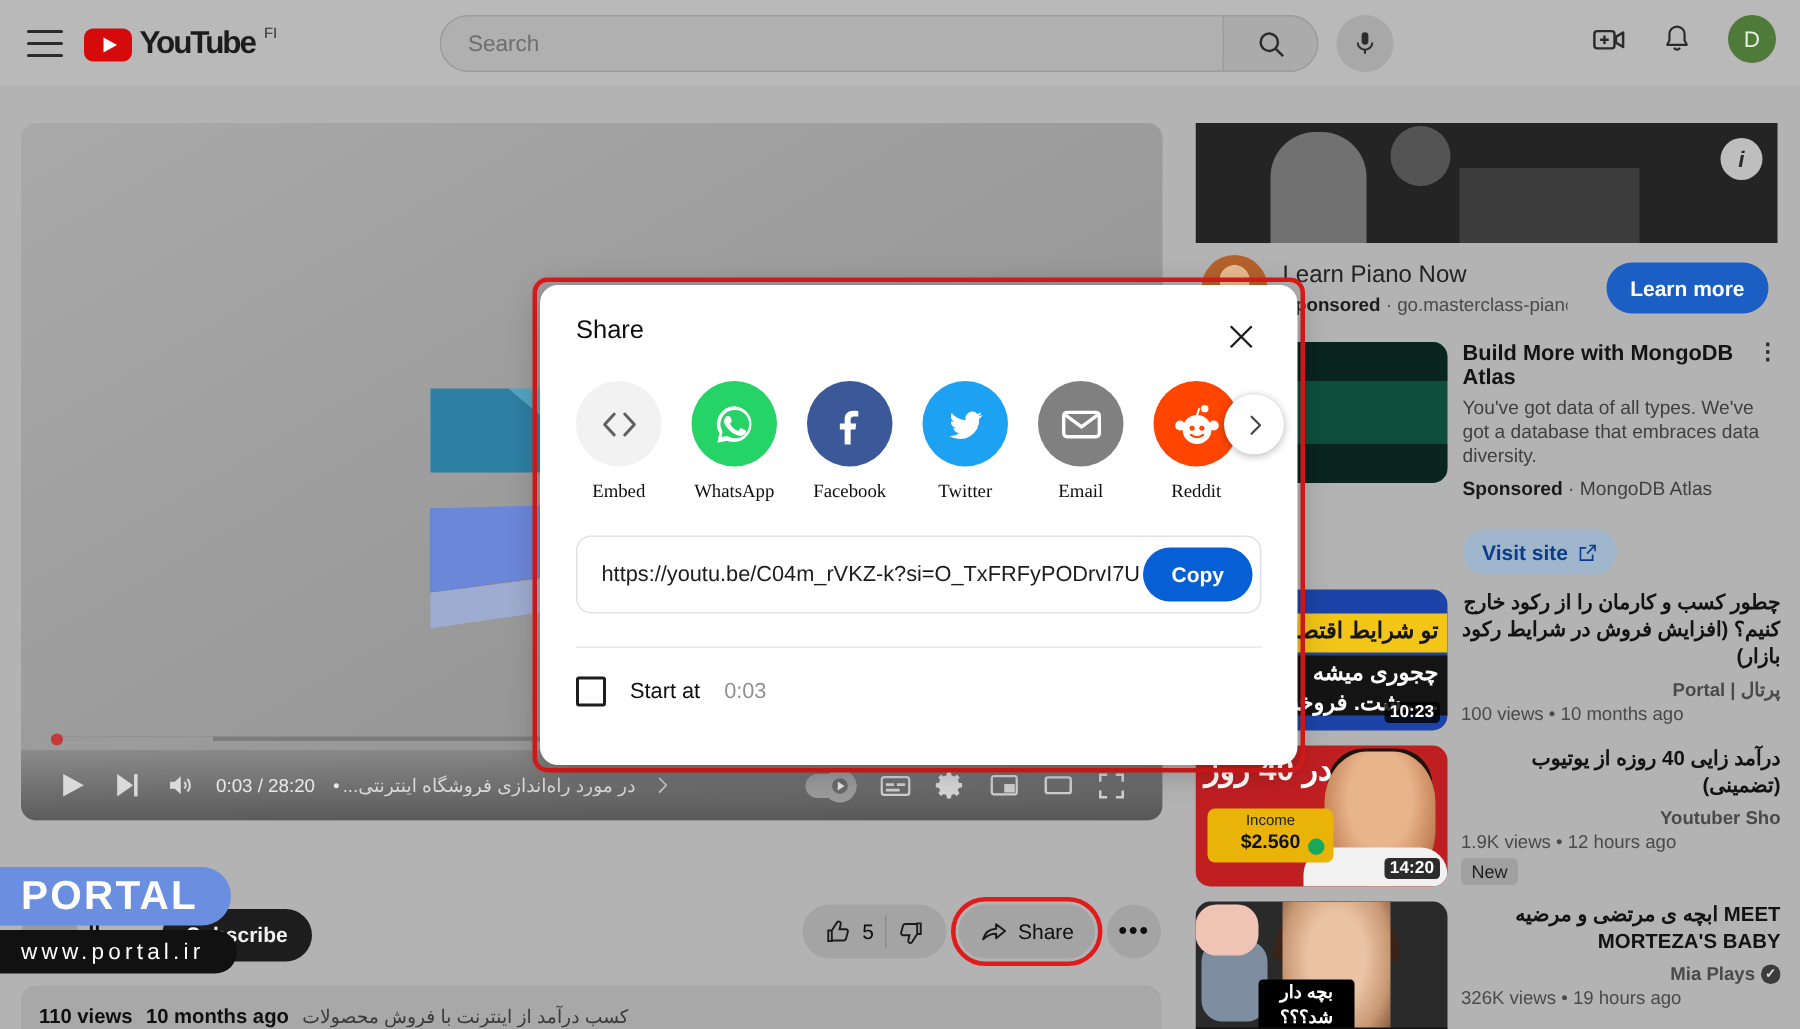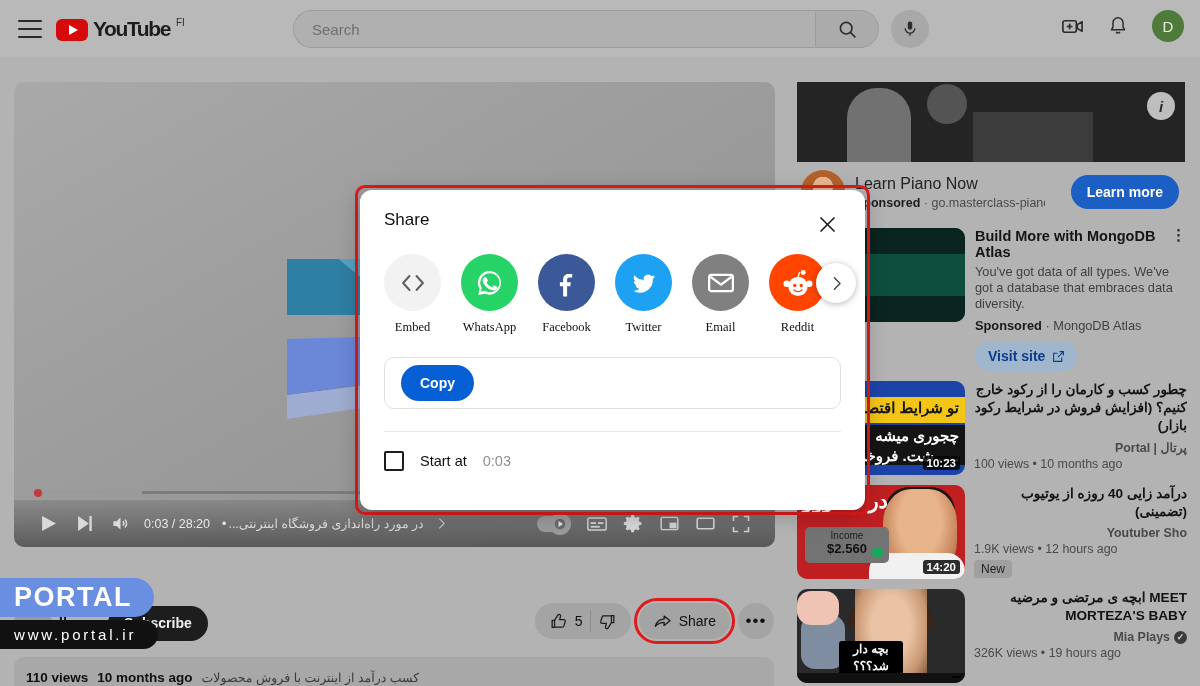--- a/index.html
+++ b/index.html
@@ -123,21 +123,21 @@
   .mdb-thumb .dark1{position:absolute;left:0;top:0;width:100%;height:26px;background:#0a241f;}
   .mdb-thumb .dark2{position:absolute;left:0;bottom:0;width:100%;height:26px;background:#0a241f;}
   .mdb-thumb .round{position:absolute;left:-28px;top:-6px;width:80px;height:62px;background:#0a241f;border-radius:0 0 70px 0;}
   .mdb-thumb .txt{position:absolute;left:10px;top:28px;color:#eef3ef;font-size:22px;font-family:"Liberation Serif", serif;line-height:24px;}
   .mdb-meta { flex:1; padding-right:4px;}
   .mdb-title { font-size:14.5px; font-weight:bold; color:#141414; display:flex; justify-content:space-between; gap:6px;}
   .kebab { cursor:pointer; letter-spacing:0; color:#2a2a2a; font-size:15px; line-height:14px; width:12px; text-align:center;}
   .mdb-desc { font-size:12.8px; color:#404040; line-height:16px; margin-top:4px;}
   .mdb-sp { font-size:12.8px; color:#404040; margin-top:6px;}
   .mdb-sp b { color:#1a1a1a; }
-  .visit { display:inline-flex; align-items:center; gap:7px; margin-top:8px; background:#9fb6cc; color:#0b3c8c; font-size:14px; font-weight:bold; padding:7px 13px; border-radius:18px; cursor:pointer;}
+  .visit { display:inline-flex; align-items:center; gap:7px; margin-top:20px; background:#9fb6cc; color:#0b3c8c; font-size:14px; font-weight:bold; padding:7px 13px; border-radius:18px; cursor:pointer;}
 
   .vrow { display:flex; gap:9px; margin-top:10px; cursor:pointer;}
   .vthumb { width:168px;height:94px;border-radius:10px;overflow:hidden;position:relative;flex:none;}
   .vdur { position:absolute; right:5px; bottom:5px; background:rgba(0,0,0,.82); color:#fff; font-size:11.5px; padding:1px 4px; border-radius:3px; font-weight:bold;}
   .vmeta { flex:1; min-width:0; }
   .vtitle2 { font-size:13.6px; font-weight:bold; color:#131313; line-height:18px; direction:rtl; text-align:right;}
   .vchan { font-size:12.4px; color:#4a4a4a; margin-top:5px; display:flex; align-items:center; gap:4px; direction:rtl; justify-content:flex-end;}
   .vstats { font-size:12.4px; color:#4a4a4a; margin-top:2px; }
   .newbadge { display:inline-block; margin-top:4px; background:#a0a0a0; color:#1e1e1e; font-size:12px; padding:2px 7px; border-radius:4px;}
   .verified { width:13px;height:13px;border-radius:50%;background:#3c3c3c;display:inline-flex;align-items:center;justify-content:center;color:#ddd;font-size:9px;}
@@ -149,21 +149,21 @@
   .th1 .band2{position:absolute;left:0;top:44px;width:100%;height:40px;background:#141414;}
   .th1 .t1{position:absolute;right:6px;top:18px;color:#161616;font-size:15px;font-weight:bold;direction:rtl;white-space:nowrap;}
   .th1 .t2{position:absolute;right:6px;top:46px;color:#fff;font-size:15px;font-weight:bold;direction:rtl;white-space:nowrap;}
   .th1 .t3{position:absolute;right:6px;top:66px;color:#fff;font-size:15px;font-weight:bold;direction:rtl;white-space:nowrap;}
 
   .th2 { background:#c01f22; }
   .th2 .face{position:absolute;right:8px;top:4px;width:74px;height:90px;background:radial-gradient(ellipse at 50% 36%,#e8b48c 40%,#c9875c 70%,#8a5333 100%);border-radius:38% 38% 42% 42%;}
   .th2 .hair{position:absolute;right:10px;top:2px;width:70px;height:30px;background:#1d1410;border-radius:34px 34px 8px 8px;}
   .th2 .shirt{position:absolute;right:0px;bottom:0;width:96px;height:26px;background:#f1f1f1;border-radius:18px 18px 0 0;}
   .th2 .t40{position:absolute;left:6px;top:4px;color:#fff;font-size:21px;font-weight:bold;direction:rtl;white-space:nowrap;}
-  .th2 .card{position:absolute;left:8px;bottom:16px;width:84px;height:36px;background:#737373;border-radius:5px;}
+  .th2 .card{position:absolute;left:8px;bottom:16px;width:84px;height:36px;background:#eab308;border-radius:5px;}
   .th2 .card .l1{font-size:10px;color:#222;text-align:center;margin-top:3px;}
   .th2 .card .l2{font-size:13px;color:#111;font-weight:bold;text-align:center;}
   .th2 .chk{position:absolute;right:6px;bottom:5px;width:11px;height:11px;border-radius:50%;background:#19a85b;}
 
   .th3 { background:#2a2a2a; }
   .th3 .girl{position:absolute;left:58px;top:0;width:72px;height:94px;background:radial-gradient(ellipse at 50% 40%,#eac3a4 38%,#c89772 70%,#6b4631 100%);}
   .th3 .hair{position:absolute;left:52px;top:0;width:84px;height:40px;background:#3a2418;border-radius:44px 44px 6px 6px;}
   .th3 .toy{position:absolute;left:4px;top:26px;width:44px;height:54px;background:#7e8ea0;border-radius:14px;}
   .th3 .hand{position:absolute;left:0px;top:2px;width:42px;height:34px;background:#f0c4b4;border-radius:14px;}
   .th3 .blk{position:absolute;left:42px;bottom:4px;width:64px;height:38px;background:#000000;border-radius:3px;}
@@ -599,20 +599,21 @@
       </div>
 
       <div class="sd-next">
         <svg width="17" height="17" viewBox="0 0 24 24" fill="none" stroke="#444" stroke-width="2" stroke-linecap="round" stroke-linejoin="round">
           <polyline points="9,4 17,12 9,20"></polyline>
         </svg>
       </div>
     </div>
 
     <div class="sd-urlrow">
+      <div class="sd-url">https://youtu.be/C04m_rVKZ-k?si=O_TxFRFyPODrvI7U</div>
       <button class="sd-copy">Copy</button>
     </div>
 
     <div class="sd-hr"></div>
 
     <div class="sd-startrow">
       <div class="sd-check"></div>
       <div class="sd-startlabel">Start at</div>
       <div class="sd-starttime">0:03</div>
     </div>

